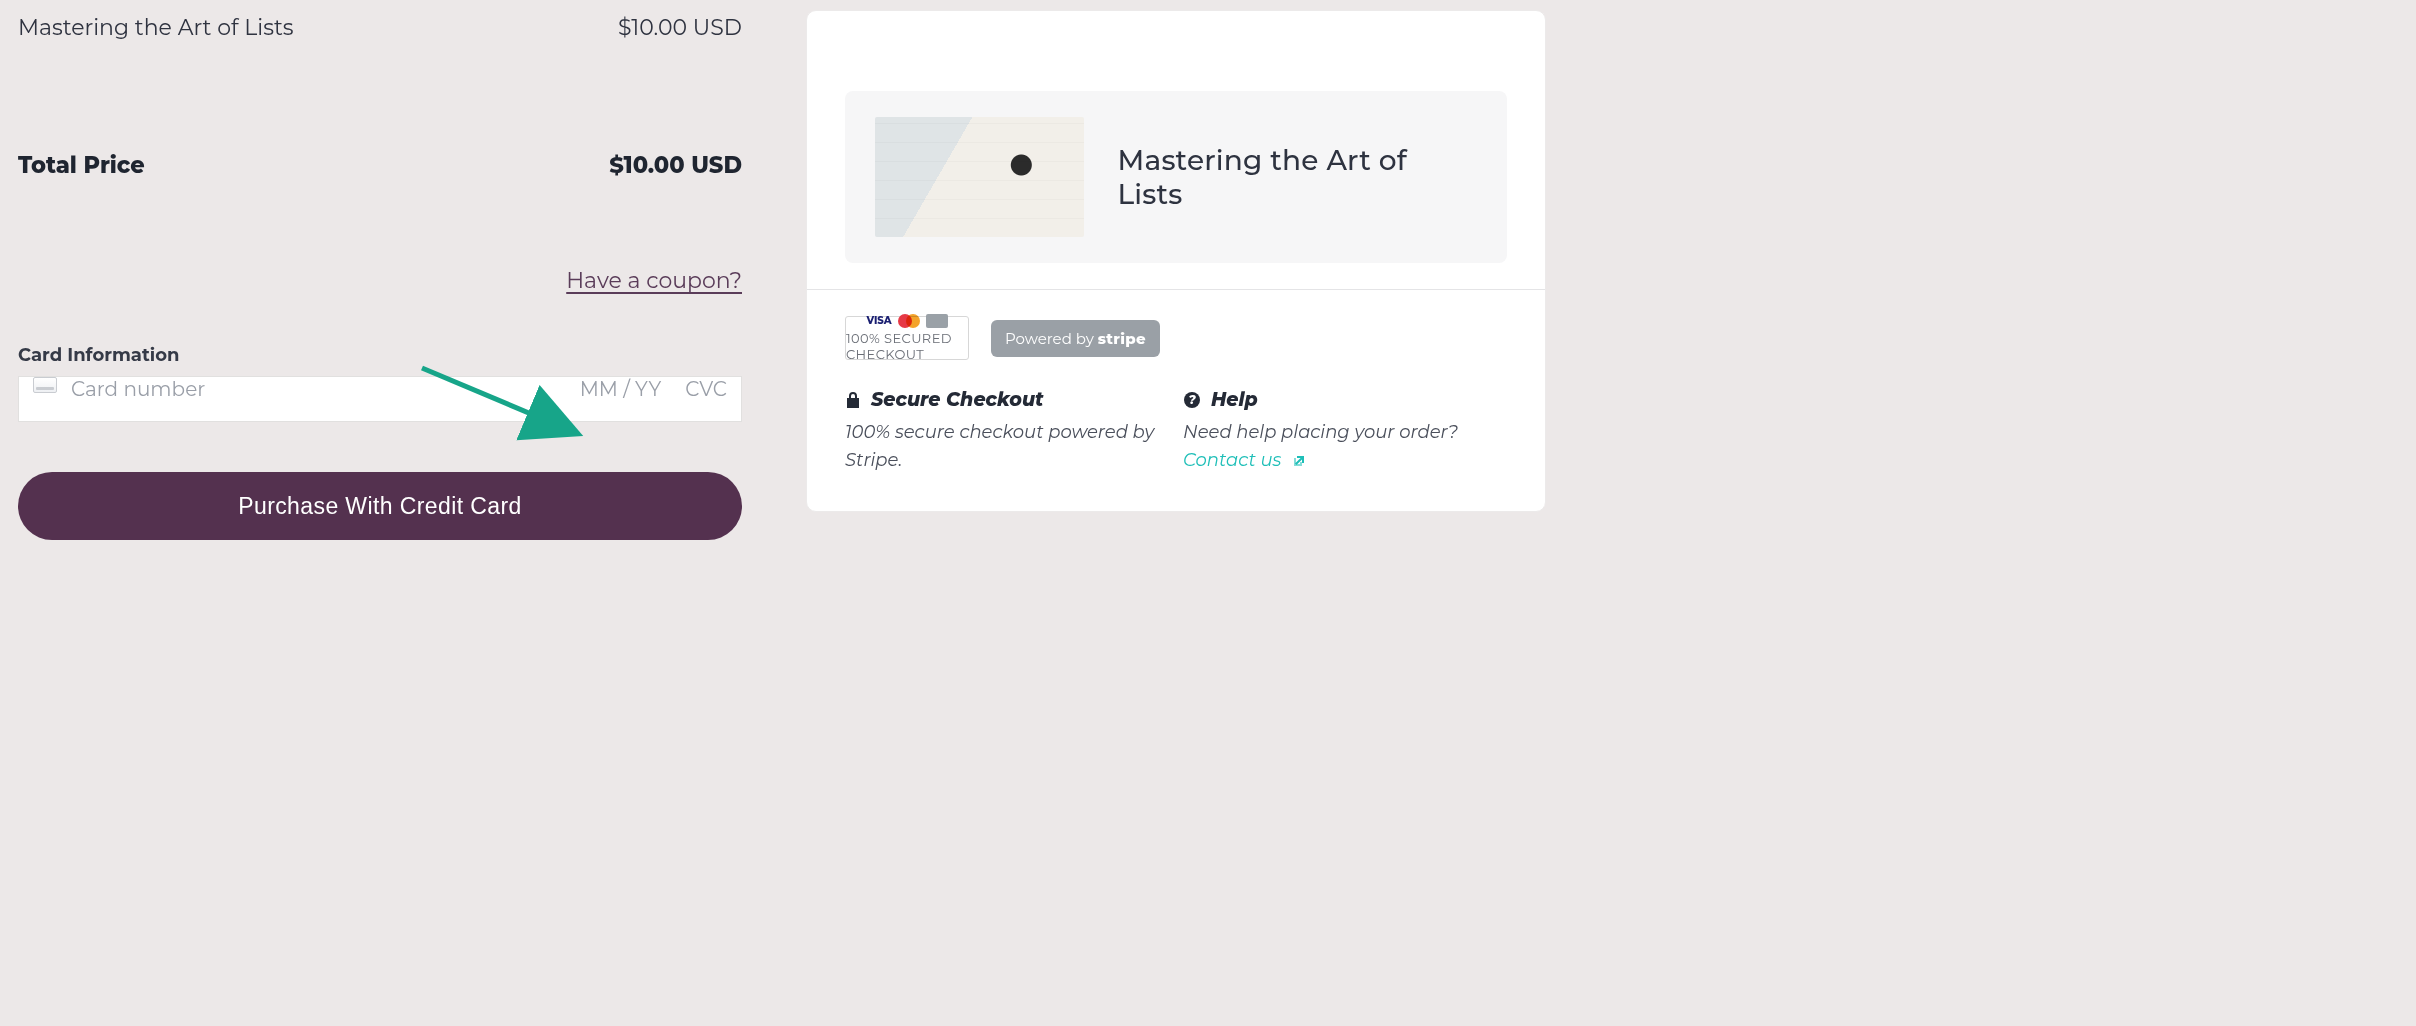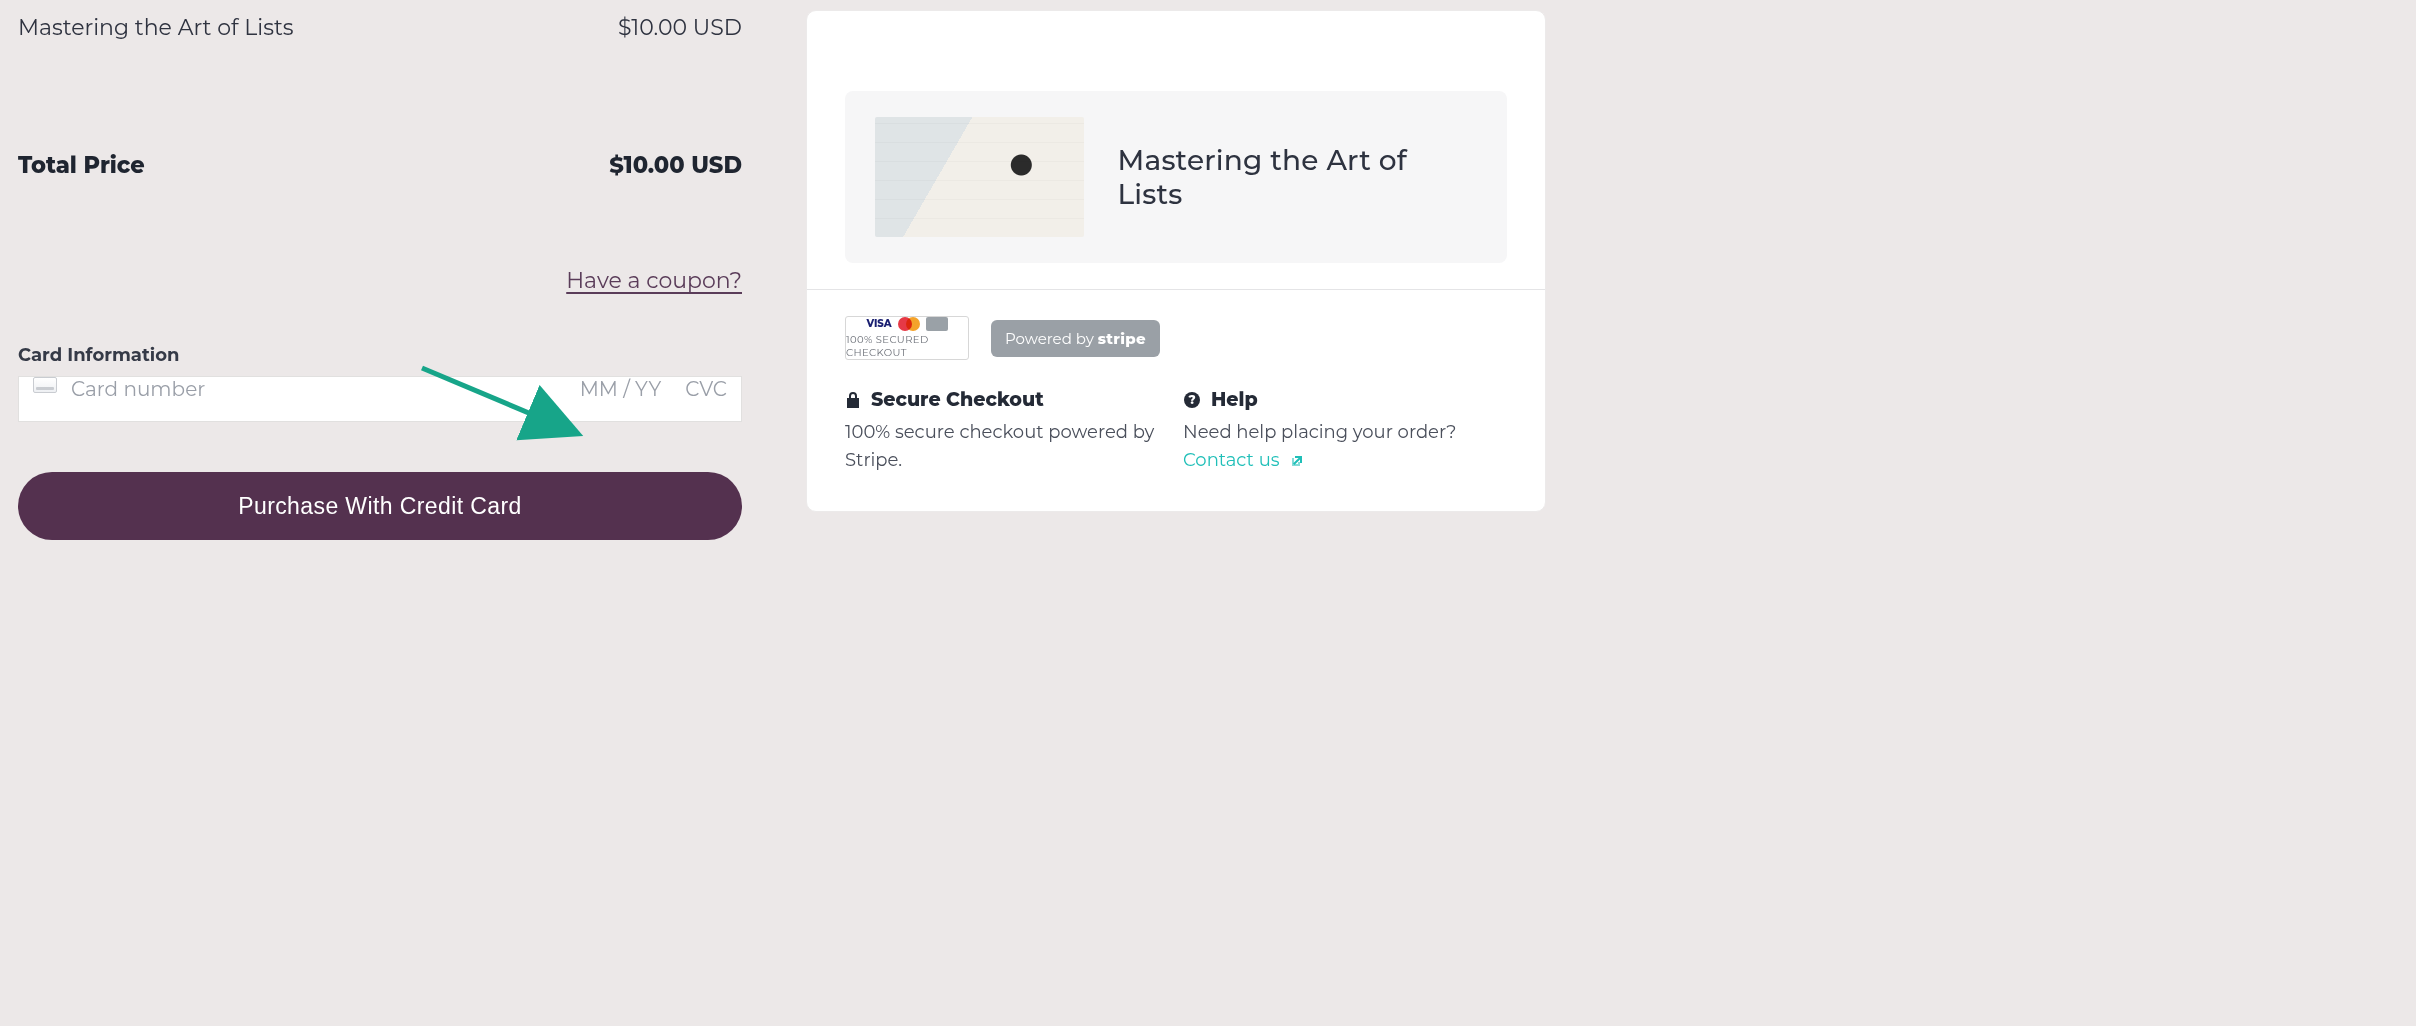--- a/index.html
+++ b/index.html
@@ -143,31 +143,32 @@
     width:124px;height:44px;border:1px solid #d7d7d7;border-radius:3px;background:#fff;
     display:flex;flex-direction:column;align-items:center;justify-content:center;gap:2px;
   }
   .visa-badge .logos{display:flex;gap:6px;align-items:flex-start}
   .visa-badge .logos span{font-size:10px;font-weight:800}
   .mc{display:inline-block;width:22px;height:14px;position:relative}
   .mc::before,.mc::after{content:"";position:absolute;top:0;width:14px;height:14px;border-radius:50%}
   .mc::before{left:0;background:#e63946}
   .mc::after{right:0;background:#f4a32a;mix-blend-mode:multiply}
   .amex{display:inline-block;width:22px;height:14px;background:#9aa1a7;border-radius:2px}
-  .visa-badge small{font-size:10px;letter-spacing:.4px;color:#6b6f77}
+  .visa-badge small{font-size:13px;letter-spacing:.4px;color:#6b6f77}
   .stripe-badge{
     background:var(--grey-badge);
     color:#fff;border-radius:6px;
     padding:9px 14px;display:flex;align-items:center;gap:4px;
     font-size:15px;
   }
   .stripe-badge b{font-weight:800;letter-spacing:.3px}
   .info-cols{
     display:grid;grid-template-columns:1fr 1fr;gap:14px;
     padding:24px 38px 34px 38px;
+    font-style:italic;
   }
   .ih{display:flex;align-items:center;gap:10px;font-weight:800;font-size:19px;color:#242a36;margin-bottom:8px}
   .ip{font-size:18px;color:#4a4f5b;line-height:1.55}
   .contact{color:var(--teal);text-decoration:none;border-bottom:1px solid rgba(31,191,184,.0)}
   .ext-icon{display:inline-block;vertical-align:-2px;margin-left:6px}
   
   .icon-lock,.icon-help{display:inline-flex}
 </style>
 </head>
 <body>

